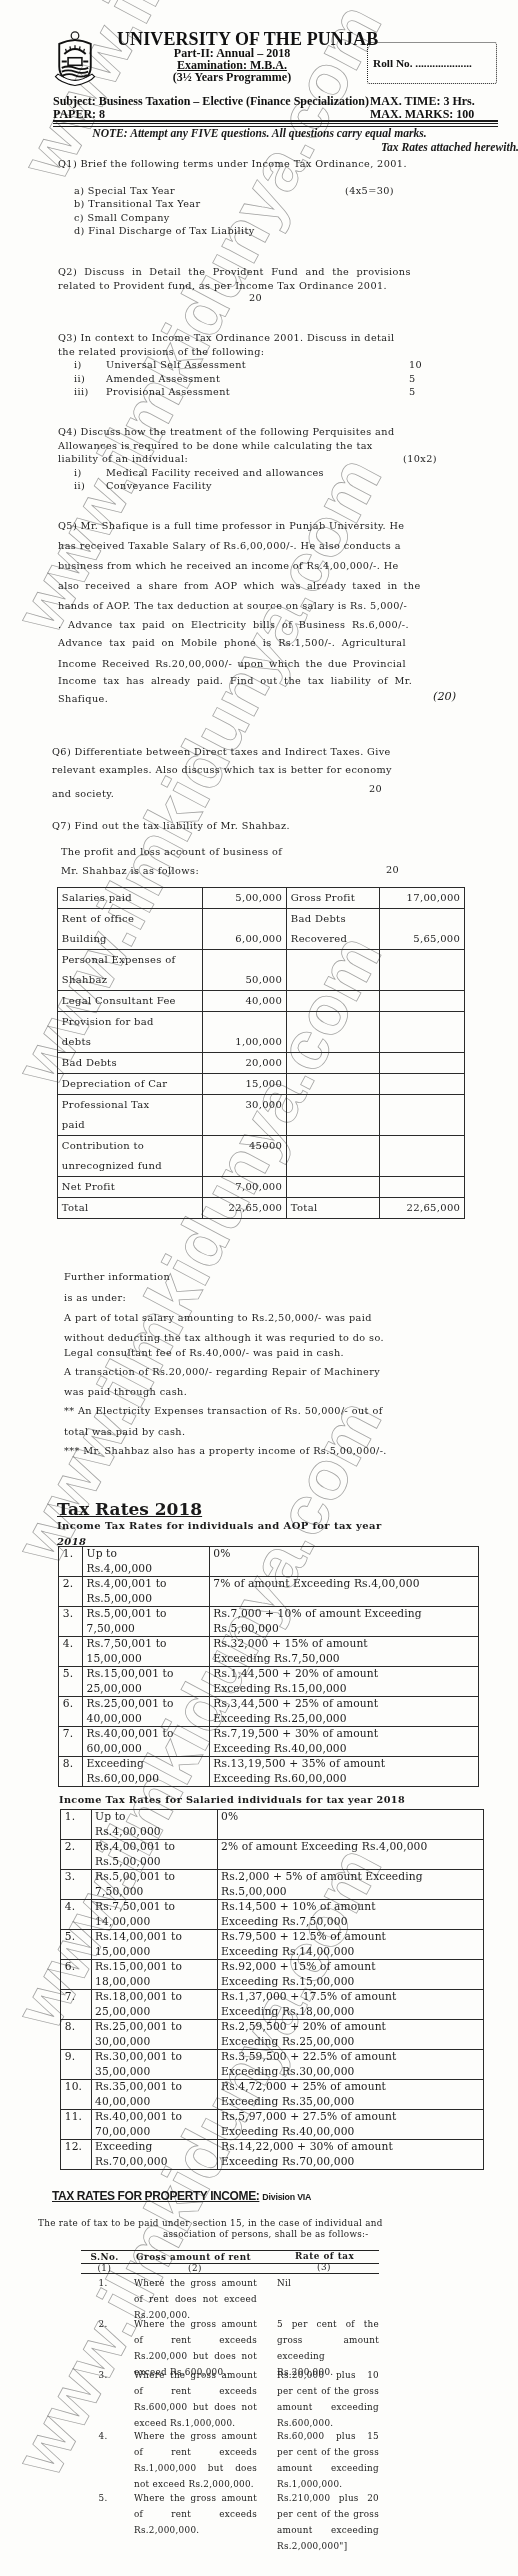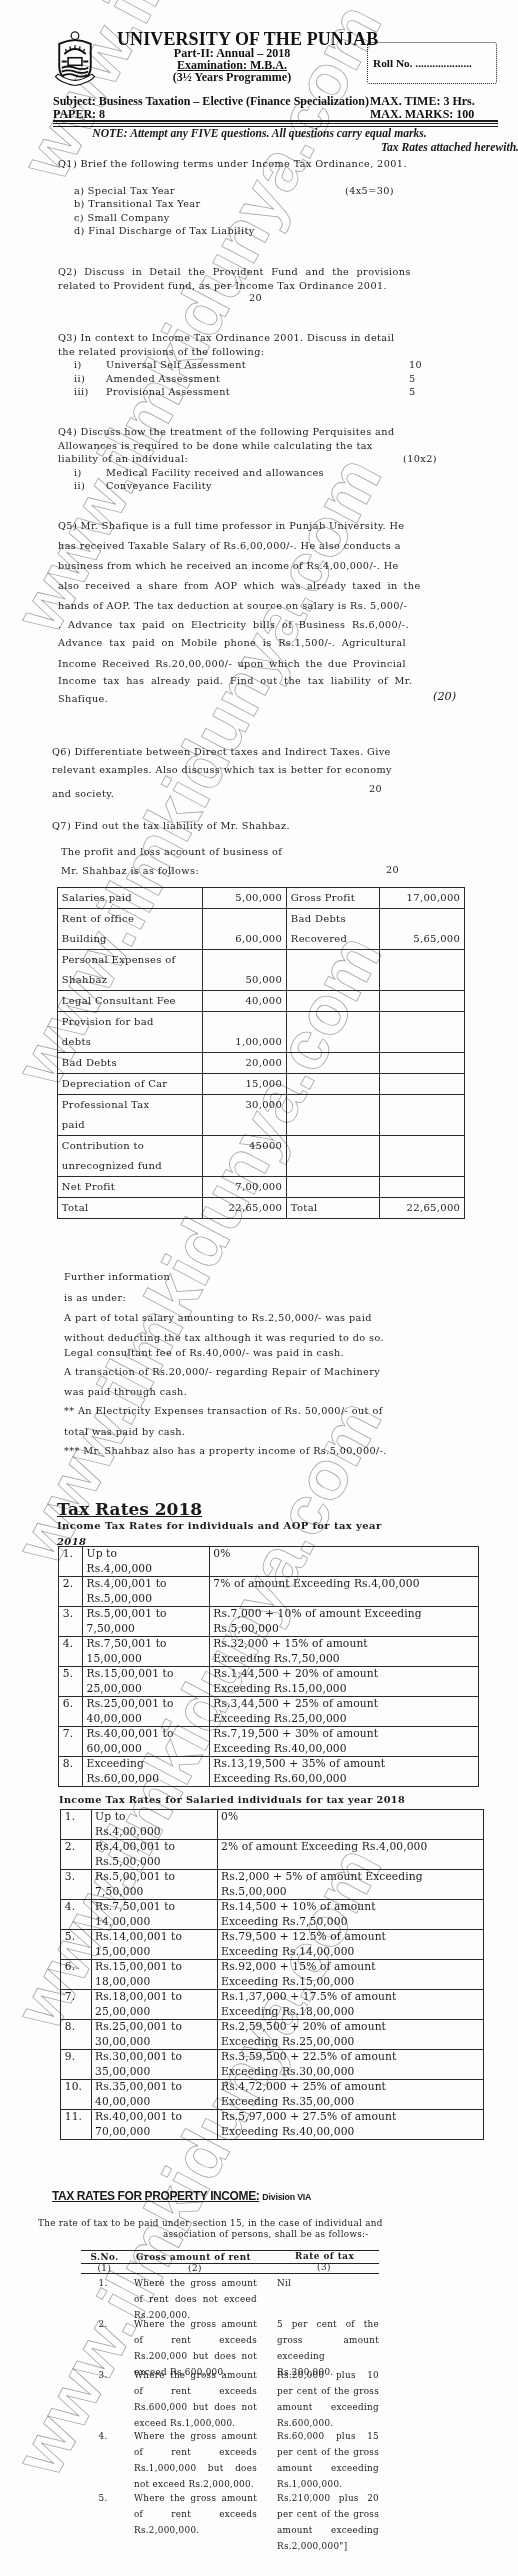--- a/index.html
+++ b/index.html
@@ -469,20 +469,31 @@
       </tr>
   <tr>
         <td class="sno">11.</td>
         <td>
           <div>Rs.40,00,001 to</div>
           <div>70,00,000</div>
         </td>
         <td>
           <div>Rs.5,97,000 + 27.5% of amount</div>
           <div>Exceeding Rs.40,00,000</div>
+        </td>
+      </tr>
+  <tr>
+        <td class="sno">12.</td>
+        <td>
+          <div>Exceeding</div>
+          <div>Rs.70,00,000</div>
+        </td>
+        <td>
+          <div>Rs.14,22,000 + 30% of amount</div>
+          <div>Exceeding Rs.70,00,000</div>
         </td>
       </tr>
 </tbody>
   </table>
 
 <div class="abs prop-head">
   <span class="u">TAX RATES FOR PROPERTY INCOME:</span>
   <span class="small">Division VIA</span>
 </div>
 <div class="abs" style="left:0; width:519px; top:2218px; text-align:left; font-size:8.8px; letter-spacing:0.3px; white-space:nowrap; padding-left:38px;">The rate of tax to be paid under section 15, in the case of individual and</div>

